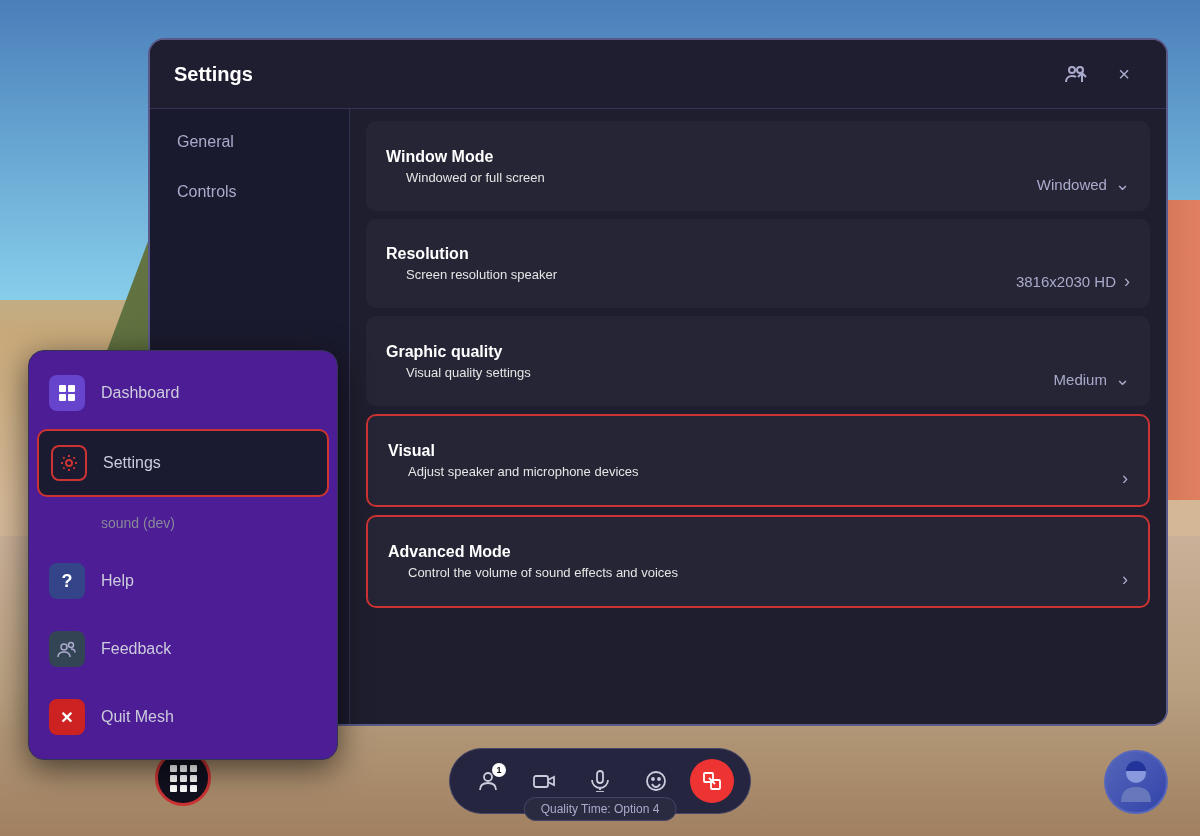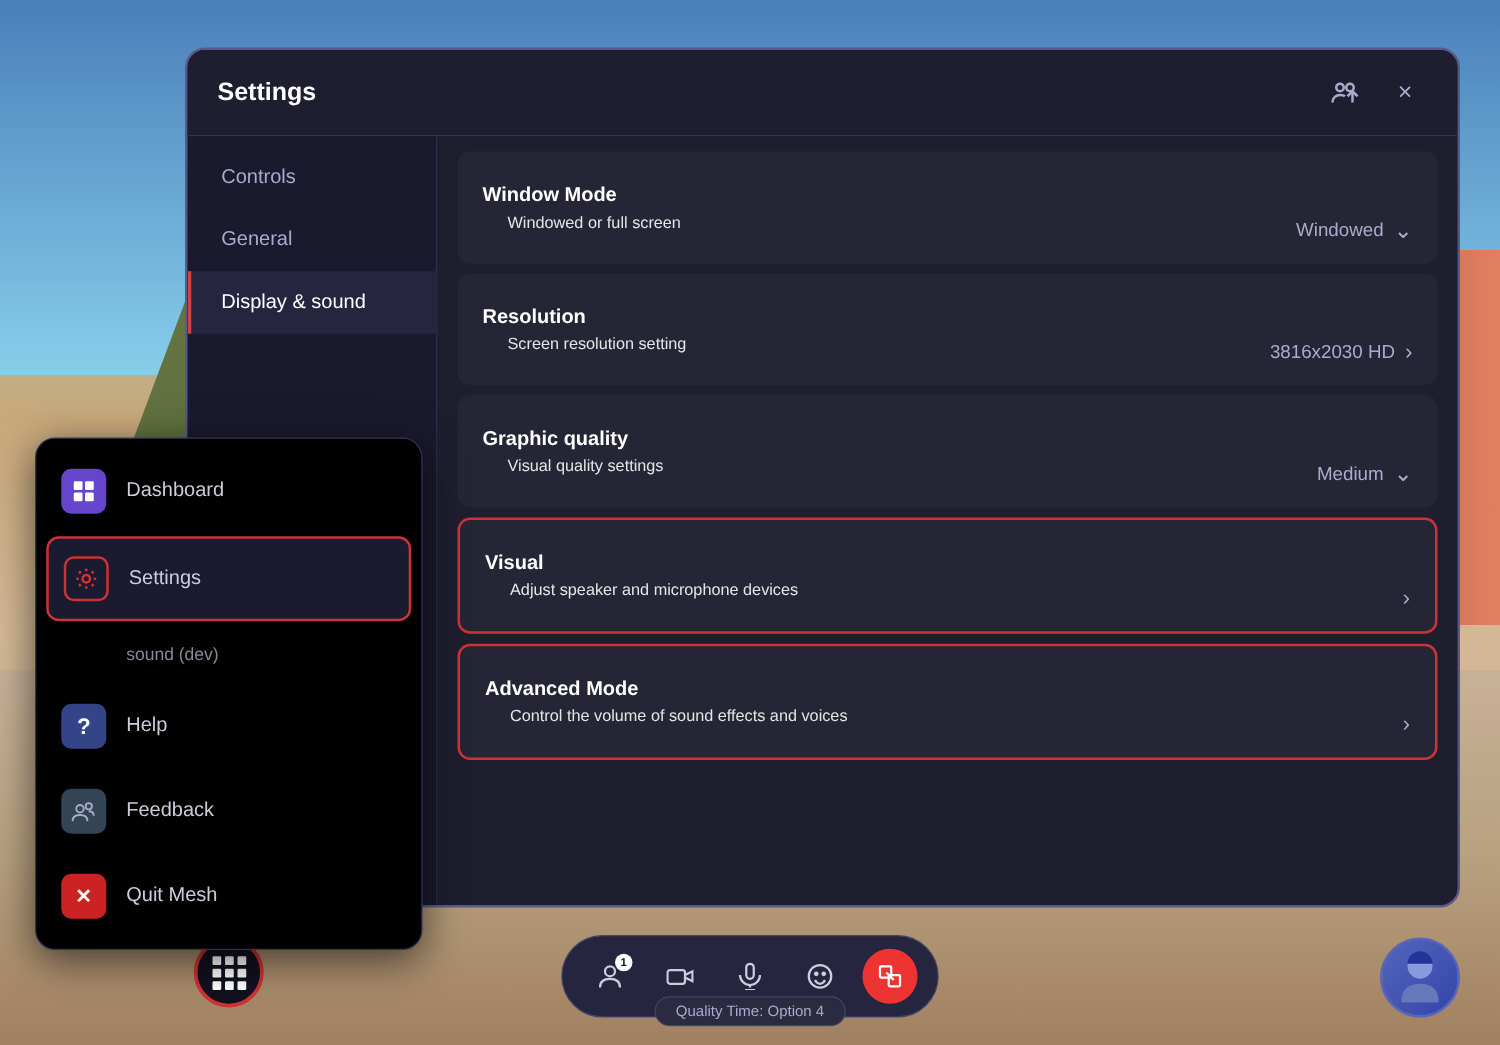--- a/index.html
+++ b/index.html
@@ -198,21 +198,21 @@
       color: #aaaacc;
       font-size: 18px;
     }
 
     
     .popup-menu {
       position: absolute;
       top: 350px;
       left: 28px;
       width: 310px;
-      background: #000000;
+      background: #4c1d95;
       border-radius: 16px;
       border: 1px solid #333355;
       padding: 8px 0;
       z-index: 100;
       box-shadow: 0 8px 32px rgba(0,0,0,0.6);
     }
 
     .popup-menu-item {
       display: flex;
       align-items: center;
@@ -402,47 +402,44 @@
       <button class="header-icon-btn">
         <span style="font-size:20px;color:#aaaacc;">×</span>
       </button>
     </div>
   </div>
 
   <div class="settings-body">
 
     <div class="settings-sidebar">
       <div class="sidebar-nav-item">
-        <span>Controls</span>
+        <span>General</span>
       </div>
       <div class="sidebar-nav-item">
-        <span>General</span>
-      </div>
-      <div class="sidebar-nav-item active">
-        <span>Display &amp; sound</span>
+        <span>Controls</span>
       </div>
     </div>
 
     <div class="settings-content">
 
       <div class="settings-row">
         <div class="settings-row-left">
           <span class="settings-row-title">Window Mode</span>
           <span class="settings-row-subtitle">Windowed or full screen</span>
         </div>
         <div class="settings-row-right">
           <span>Windowed</span>
           <span class="chevron-icon">⌄</span>
         </div>
       </div>
 
       <div class="settings-row">
         <div class="settings-row-left">
           <span class="settings-row-title">Resolution</span>
-          <span class="settings-row-subtitle">Screen resolution setting</span>
+          <span class="settings-row-subtitle">Screen resolution speaker</span>
         </div>
         <div class="settings-row-right">
           <span>3816x2030 HD</span>
           <span class="chevron-icon">›</span>
         </div>
       </div>
 
       <div class="settings-row">
         <div class="settings-row-left">
           <span class="settings-row-title">Graphic quality</span>

